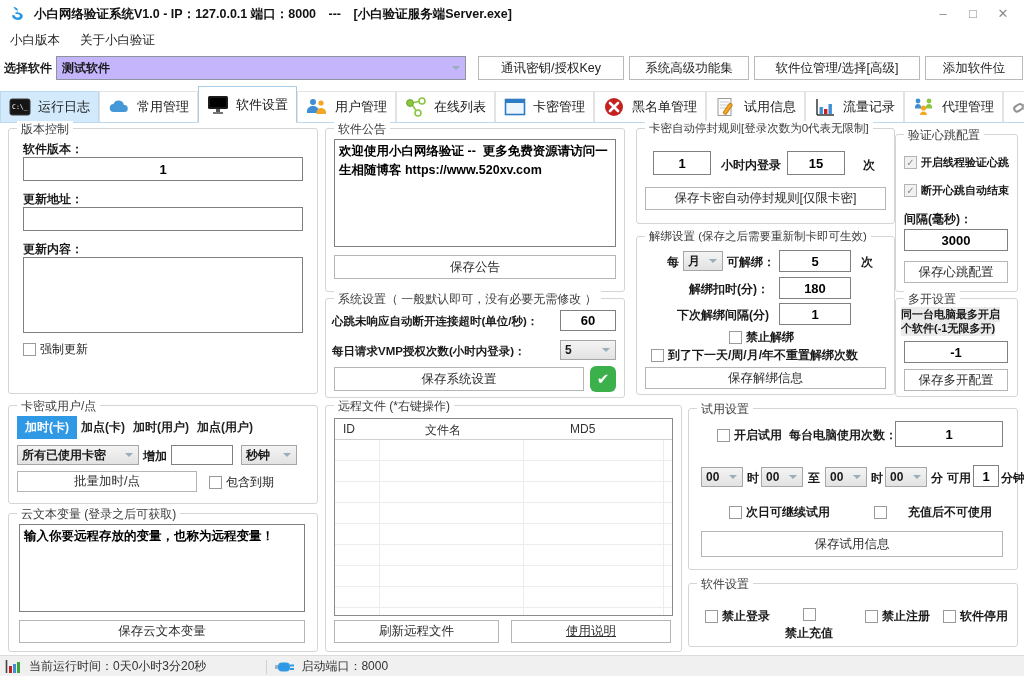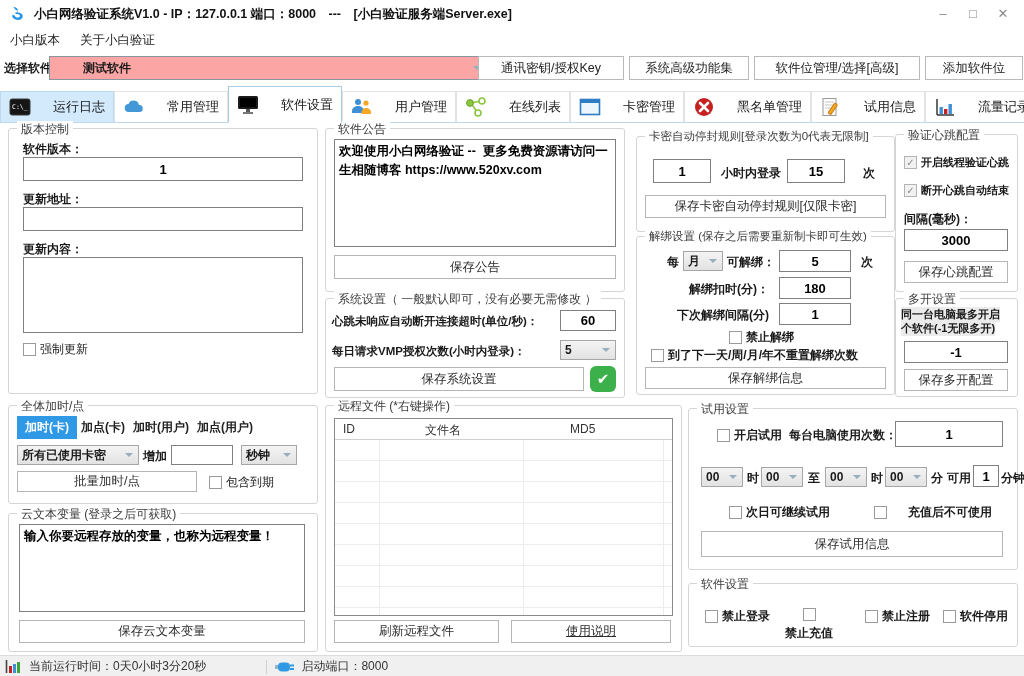--- a/index.html
+++ b/index.html
@@ -9,28 +9,28 @@
   .titlebar{position:absolute;left:0;top:0;width:1024px;height:28px;background:#fff;display:flex;align-items:center;}
   .app-logo{margin:0 8px 0 8px;width:18px;height:18px;display:flex;align-items:center;justify-content:center;}
   .title-text{font-weight:bold;font-size:12.5px;color:#111;}
   .win-btns{position:absolute;right:6px;top:2px;display:flex;}
   .win-btn{width:30px;height:22px;display:flex;align-items:center;justify-content:center;color:#8a8a8a;font-size:13px;cursor:default;}
   
   .menubar{position:absolute;left:0;top:28px;width:1024px;height:24px;display:flex;align-items:center;gap:20px;padding-left:10px;background:#fff;}
   .menu-item{color:#222;font-size:12.5px;}
   
   .selrow-label{position:absolute;left:4px;top:60px;font-weight:bold;}
-  .sw-combo{position:absolute;left:49px;top:56px;width:408px;height:22px;border:1px solid #8a959e;background:#fca5a5;display:flex;align-items:center;padding-left:28px;}
+  .sw-combo{position:absolute;left:56px;top:56px;width:408px;height:22px;border:1px solid #8a959e;background:#c4b5fd;display:flex;align-items:center;}
   .sw-combo .val{padding-left:5px;font-weight:bold;flex:1;}
   .chev{width:0;height:0;border:4px solid transparent;border-top-color:#98aebc;margin-top:4px;margin-right:5px;}
   .toolbtns{position:absolute;left:478px;top:56px;right:16px;height:24px;display:flex;gap:5px;}
   .toolbtn{border:1px solid #b9b9b9;background:#fff;display:flex;align-items:center;justify-content:center;padding:0 9px;font-size:12.5px;color:#222;flex:0 0 auto;}
   
   .tabbar{position:absolute;left:0;top:86px;width:1024px;height:36px;display:flex;align-items:flex-end;border-bottom:1px solid #bcd9ef;}
-  .tab{height:30px;display:flex;align-items:center;gap:22px;padding:0 8px;background:#fff;border:1px solid #e3e3e3;border-bottom:none;font-size:13px;white-space:nowrap;}
+  .tab{height:30px;display:flex;align-items:center;gap:7px;padding:0 8px;background:#fff;border:1px solid #e3e3e3;border-bottom:none;font-size:13px;white-space:nowrap;}
   .tab.hl{background:#d3eafc;border-color:#bcd9ef;}
   .tab.selected{height:35px;background:#fff;border:1px solid #a8cbe6;border-bottom:1px solid #fff;margin-bottom:-1px;z-index:2;}
   .ticon{width:22px;height:20px;display:flex;align-items:center;justify-content:center;}
   
   .gb{position:absolute;border:1px solid #d5d5d5;border-radius:3px;background:#fff;}
   .gb>.t{position:absolute;top:-8px;left:8px;background:#fff;padding:0 4px;color:#3c3c3c;white-space:nowrap;}
   .lbl{position:absolute;white-space:nowrap;}
   .b{font-weight:bold;}
   .inp{position:absolute;border:1px solid #808080;background:#fff;font-family:inherit;font-size:13px;padding:0 3px;box-sizing:border-box;}
   .inp.c{text-align:center;font-weight:bold;}
@@ -215,21 +215,21 @@
   <input class="inp" style="left: 14px; top: 78px; width: 280px; height: 24px;" value="">
   <span class="lbl b" style="left:14px;top:112px;">更新内容：</span>
   <textarea class="inp" style="left: 14px; top: 128px; width: 280px; height: 76px;"></textarea>
   <div class="cbrow" style="left:14px;top:212px;">
     <span class="cbx"></span>
     <span>强制更新</span>
   </div>
 </div>
 
 <div class="gb" style="left:8px;top:405px;width:308px;height:97px;">
-  <span class="t">全体加时/点</span>
+  <span class="t">卡密或用户/点</span>
   <div class="seg" style="left:8px;top:10px;">
     <span class="sel">加时(卡)</span>
     <span class="un">加点(卡)</span>
     <span class="un">加时(用户)</span>
     <span class="un">加点(用户)</span>
   </div>
   <div class="cmb" style="left:8px;top:39px;width:122px;height:20px;">
     <span class="val">所有已使用卡密</span>
     <span class="chev"></span>
   </div>
@@ -282,21 +282,21 @@
     <div class="body">
       <div class="vline" style="left:44px;"></div>
       <div class="vline" style="left:188px;"></div>
       <div class="vline" style="left:328px;"></div>
     </div>
   </div>
   <div class="btn" style="left:8px;top:214px;width:165px;height:23px;">刷新远程文件</div>
   <div class="btn" style="left:185px;top:214px;width:160px;height:23px;text-decoration:underline;">使用说明</div>
 </div>
 
-<div class="gb" style="left:636px;top:136px;width:257px;height:94px;">
+<div class="gb" style="left:636px;top:128px;width:257px;height:94px;">
   <span class="t" style="font-size:11.5px;">卡密自动停封规则[登录次数为0代表无限制]</span>
   <input class="inp c" style="left: 16px; top: 22px; width: 58px; height: 24px;" value="1">
   <span class="lbl b" style="left:84px;top:28px;">小时内登录</span>
   <input class="inp c" style="left: 150px; top: 22px; width: 58px; height: 24px;" value="15">
   <span class="lbl b" style="left:226px;top:28px;">次</span>
   <div class="btn" style="left:8px;top:58px;width:241px;height:23px;">保存卡密自动停封规则[仅限卡密]</div>
 </div>
 
 <div class="gb" style="left:636px;top:236px;width:257px;height:157px;">
   <span class="t" style="font-size:11.5px;">解绑设置 (保存之后需要重新制卡即可生效)</span>

